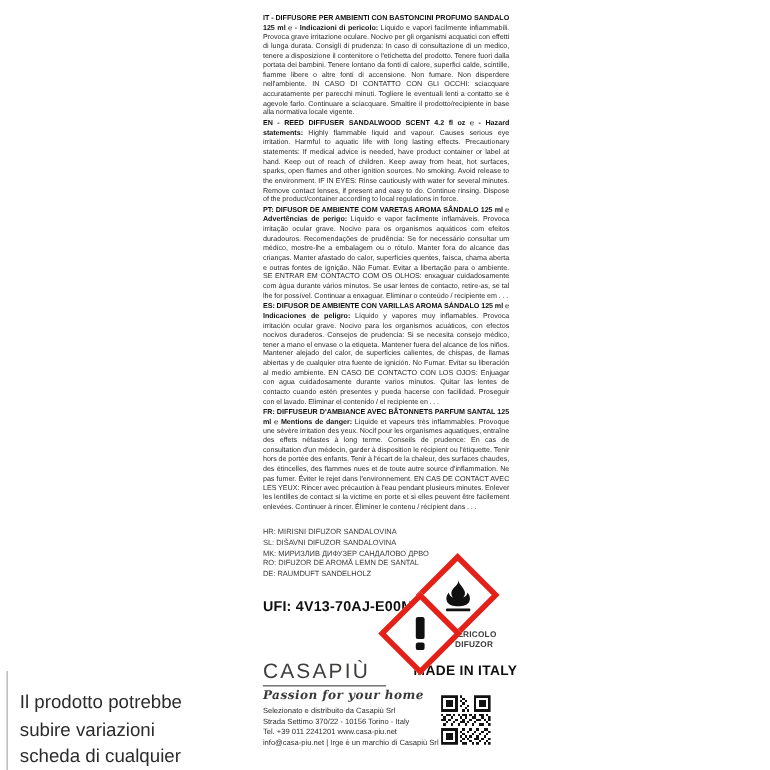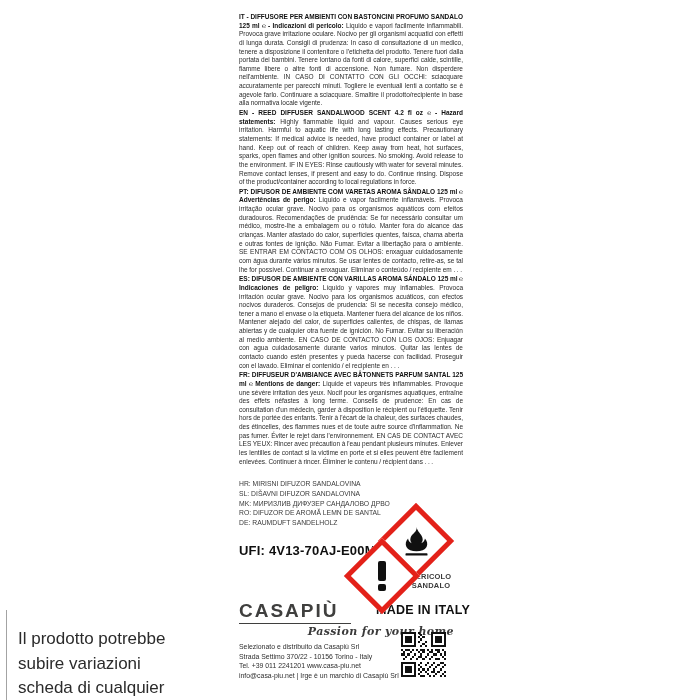--- a/index.html
+++ b/index.html
@@ -39,25 +39,25 @@
     position:absolute; left:408px; top:572px; width:46px; text-align:center;
     font-size:7.5px; font-weight:bold; line-height:1.2; color:#3a3a3a; letter-spacing:0.2px;
   }
   .made-in {
     position:absolute; left:376px; top:603px;
     font-size:12.5px; font-weight:bold; letter-spacing:0.3px; color:#0f0f0f;
   }
 
   
   .brand { position:absolute; left:239px; top:600px; width:215px; color:#3f3f3e; }
-  .brand-name { font-size:19px; letter-spacing:2px; font-weight:700; }
+  .brand-name { font-size:19px; letter-spacing:2px; font-weight:400; }
   .brand-rule { width:112px; border:0; border-top:1.6px solid #3f3f3e; margin:1px 0 1px; }
   .tagline {
     font-family:"DejaVu Serif","Liberation Serif",serif;
-    font-style:italic; font-weight:bold; font-size:11px; letter-spacing:0.4px; color:#3a3a3a;text-align:right;
+    font-style:italic; font-weight:bold; font-size:11px; letter-spacing:0.4px; color:#3a3a3a;
   }
   .address { margin-top:4px; font-size:6.9px; line-height:1.38; color:#2e2e2e; width:165px; }
 
   .qr { position:absolute; left:401px; top:632px; width:45px; height:45px; }
   .qr svg { display:block; width:45px; height:45px; shape-rendering:crispEdges; }
 
   
   .side-note {
     position:absolute; left:18px; top:627px; width:190px;
     font-size:17px; line-height:1.45; color:#2b2b2b;
@@ -97,21 +97,21 @@
   </div>
   <div class="ghs ghs-excl">
     <div class="inner">
       <div class="excl-bar"></div>
       <div class="excl-dot"></div>
     </div>
   </div>
 
   <div class="signal">
     <div>PERICOLO</div>
-    <div>SANDALO</div>
+    <div>DIFUZOR</div>
   </div>
 
   <div class="made-in">MADE IN ITALY</div>
 
   <div class="brand">
     <div class="brand-name">CASAPIÙ</div>
     <hr class="brand-rule">
     <div class="tagline">Passion for your home</div>
     <div class="address">
       <div>Selezionato e distribuito da Casapiù Srl</div>

